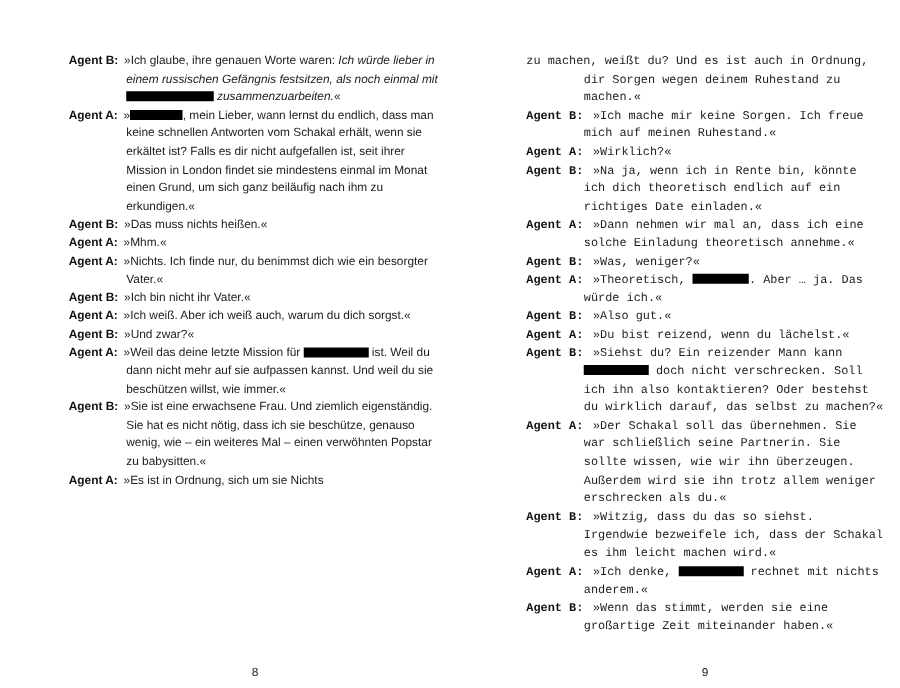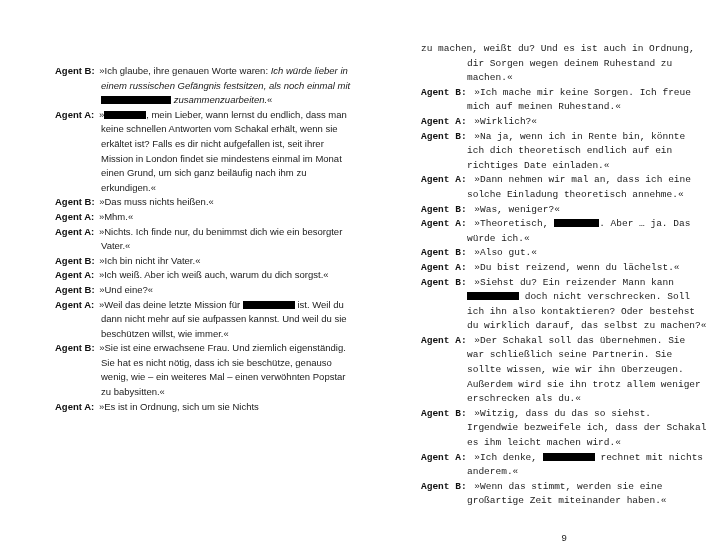--- a/index.html
+++ b/index.html
@@ -16,21 +16,21 @@
     width: 720px;
     height: 550px;
     padding: 42px 0 0 55px;
     display: flex;
     background: #ffffff;
   }
   .page {
     position: relative;
     height: 470px;
   }
-  .page-left  { width: 298px; margin-right: 68px; margin-top: 22px; }
+  .page-left  { width: 298px; margin-right: 68px; }
   .page-right { width: 286px; font-family: Liberation Mono, monospace; }
   .line {
     font-size: 9.5px;
     line-height: 14.6px;
     color: #1b1b1b;
     padding-left: 46px;
     text-indent: -46px;
     text-align: left;
     hyphens: auto;
   }
@@ -62,21 +62,21 @@
 <div class="spread">
   <div class="page page-left">
     <div class="lines">
         <div class="line"><span class="speaker">Agent B:</span> <span class="seg">»Ich glaube, ihre genauen Worte waren: </span><span class="seg seg-i">Ich würde lieber in einem russischen Gefängnis festsitzen, als noch einmal mit </span><span class="redact" style="width: 70px; background: rgb(0, 0, 0);"></span><span class="seg seg-i"> zusammenzuarbeiten.</span><span class="seg">«</span></div>
         <div class="line"><span class="speaker">Agent A:</span> <span class="seg">»</span><span class="redact" style="width: 42px; background: rgb(0, 0, 0);"></span><span class="seg">, mein Lieber, wann lernst du endlich, dass man keine schnellen Antworten vom Schakal erhält, wenn sie erkältet ist? Falls es dir nicht aufgefallen ist, seit ihrer Mission in London findet sie mindestens einmal im Monat einen Grund, um sich ganz beiläufig nach ihm zu erkundigen.«</span></div>
         <div class="line"><span class="speaker">Agent B:</span> <span class="seg">»Das muss nichts heißen.«</span></div>
         <div class="line"><span class="speaker">Agent A:</span> <span class="seg">»Mhm.«</span></div>
         <div class="line"><span class="speaker">Agent A:</span> <span class="seg">»Nichts. Ich finde nur, du benimmst dich wie ein besorgter Vater.«</span></div>
         <div class="line"><span class="speaker">Agent B:</span> <span class="seg">»Ich bin nicht ihr Vater.«</span></div>
         <div class="line"><span class="speaker">Agent A:</span> <span class="seg">»Ich weiß. Aber ich weiß auch, warum du dich sorgst.«</span></div>
-        <div class="line"><span class="speaker">Agent B:</span> <span class="seg">»Und eine?«</span></div>
+        <div class="line"><span class="speaker">Agent B:</span> <span class="seg">»Und zwar?«</span></div>
         <div class="line"><span class="speaker">Agent A:</span> <span class="seg">»Weil das deine letzte Mission für </span><span class="redact" style="width: 52px; background: rgb(0, 0, 0);"></span><span class="seg"> ist. Weil du dann nicht mehr auf sie aufpassen kannst. Und weil du sie beschützen willst, wie immer.«</span></div>
         <div class="line"><span class="speaker">Agent B:</span> <span class="seg">»Sie ist eine erwachsene Frau. Und ziemlich eigenständig. Sie hat es nicht nötig, dass ich sie beschütze, genauso wenig, wie – ein weiteres Mal – einen verwöhnten Popstar zu babysitten.«</span></div>
         <div class="line"><span class="speaker">Agent A:</span> <span class="seg">»Es ist in Ordnung, sich um sie Nichts</span></div>
       </div>
     <div class="pagenum">8</div>
   </div>
   <div class="page page-right">
     <div class="lines">
         <div class="line"><span class="seg">zu machen, weißt du? Und es ist auch in Ordnung, dir Sorgen wegen deinem Ruhestand zu machen.«</span></div>
         <div class="line"><span class="speaker">Agent B:</span> <span class="seg">»Ich mache mir keine Sorgen. Ich freue mich auf meinen Ruhestand.«</span></div>

